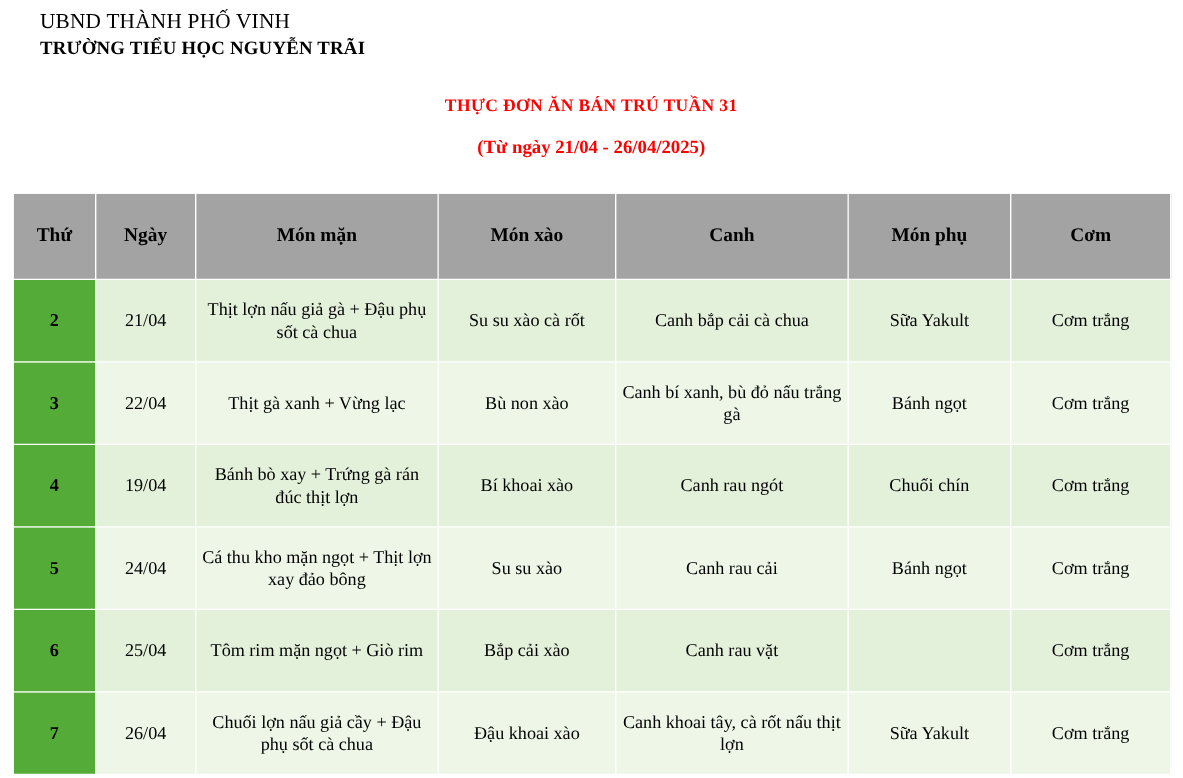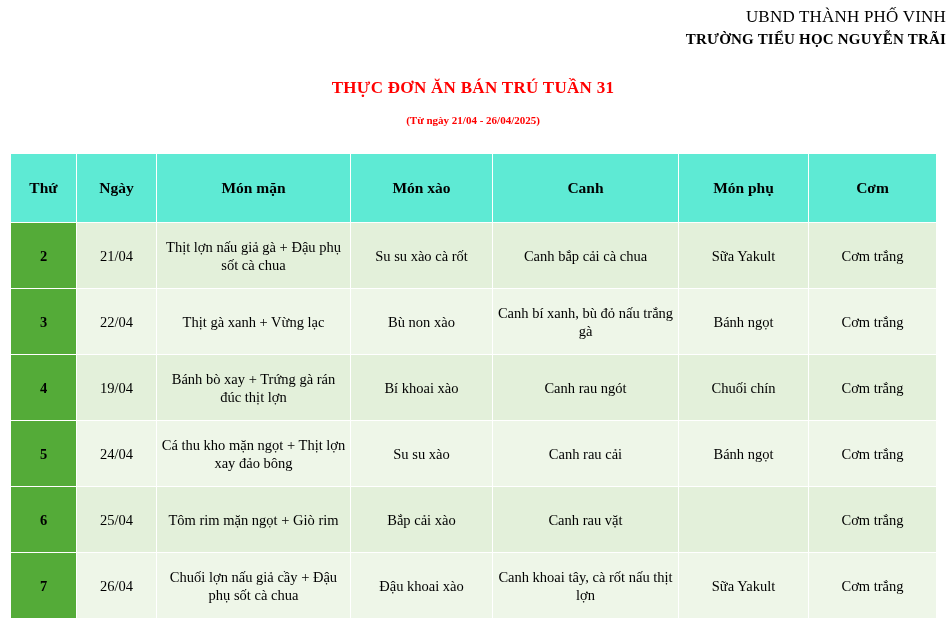--- a/index.html
+++ b/index.html
@@ -14,68 +14,67 @@
     color: #000000;
     overflow: hidden;
   }
   .page {
     position: relative;
     width: 946px;
     height: 622px;
     box-sizing: border-box;
   }
   .header {
-    padding: 6px 0 0 20px;
-    text-align: right;
+    padding: 6px 0 0 32px;
   }
   .header .line1 {
     font-family: "Liberation Serif", serif;
     font-size: 17px;
     letter-spacing: 0.2px;
     line-height: 22px;
   }
   .header .line2 {
     font-family: "Liberation Serif", serif;
     font-size: 15px;
     font-weight: bold;
     letter-spacing: 0.2px;
     line-height: 22px;
   }
   .title-block {
     text-align: center;
     margin-top: 28px;
   }
   .title-main {
     color: #ff0000;
-    font-size: 17px;
+    font-size: 14px;
     font-weight: bold;
     letter-spacing: 0.3px;
   }
   .title-sub {
     color: #ff0000;
-    font-size: 11px;
+    font-size: 15px;
     font-weight: bold;
     margin-top: 16px;
   }
   table.menu {
     border-collapse: collapse;
     margin: 27px 10px 0 10px;
     width: 926px;
     table-layout: fixed;
   }
   table.menu th, table.menu td {
     border: 1px solid #ffffff;
     text-align: center;
     vertical-align: middle;
     font-size: 14.5px;
     padding: 6px 4px;
     line-height: 18px;
   }
   table.menu thead th {
-    background: #5eead4;
+    background: #a3a3a3;
     color: #000000;
     font-weight: bold;
     height: 56px;
     font-size: 15.5px;
   }
   table.menu tbody tr {
     height: 66px;
   }
   td.daycell {
     background: #54ab38;

